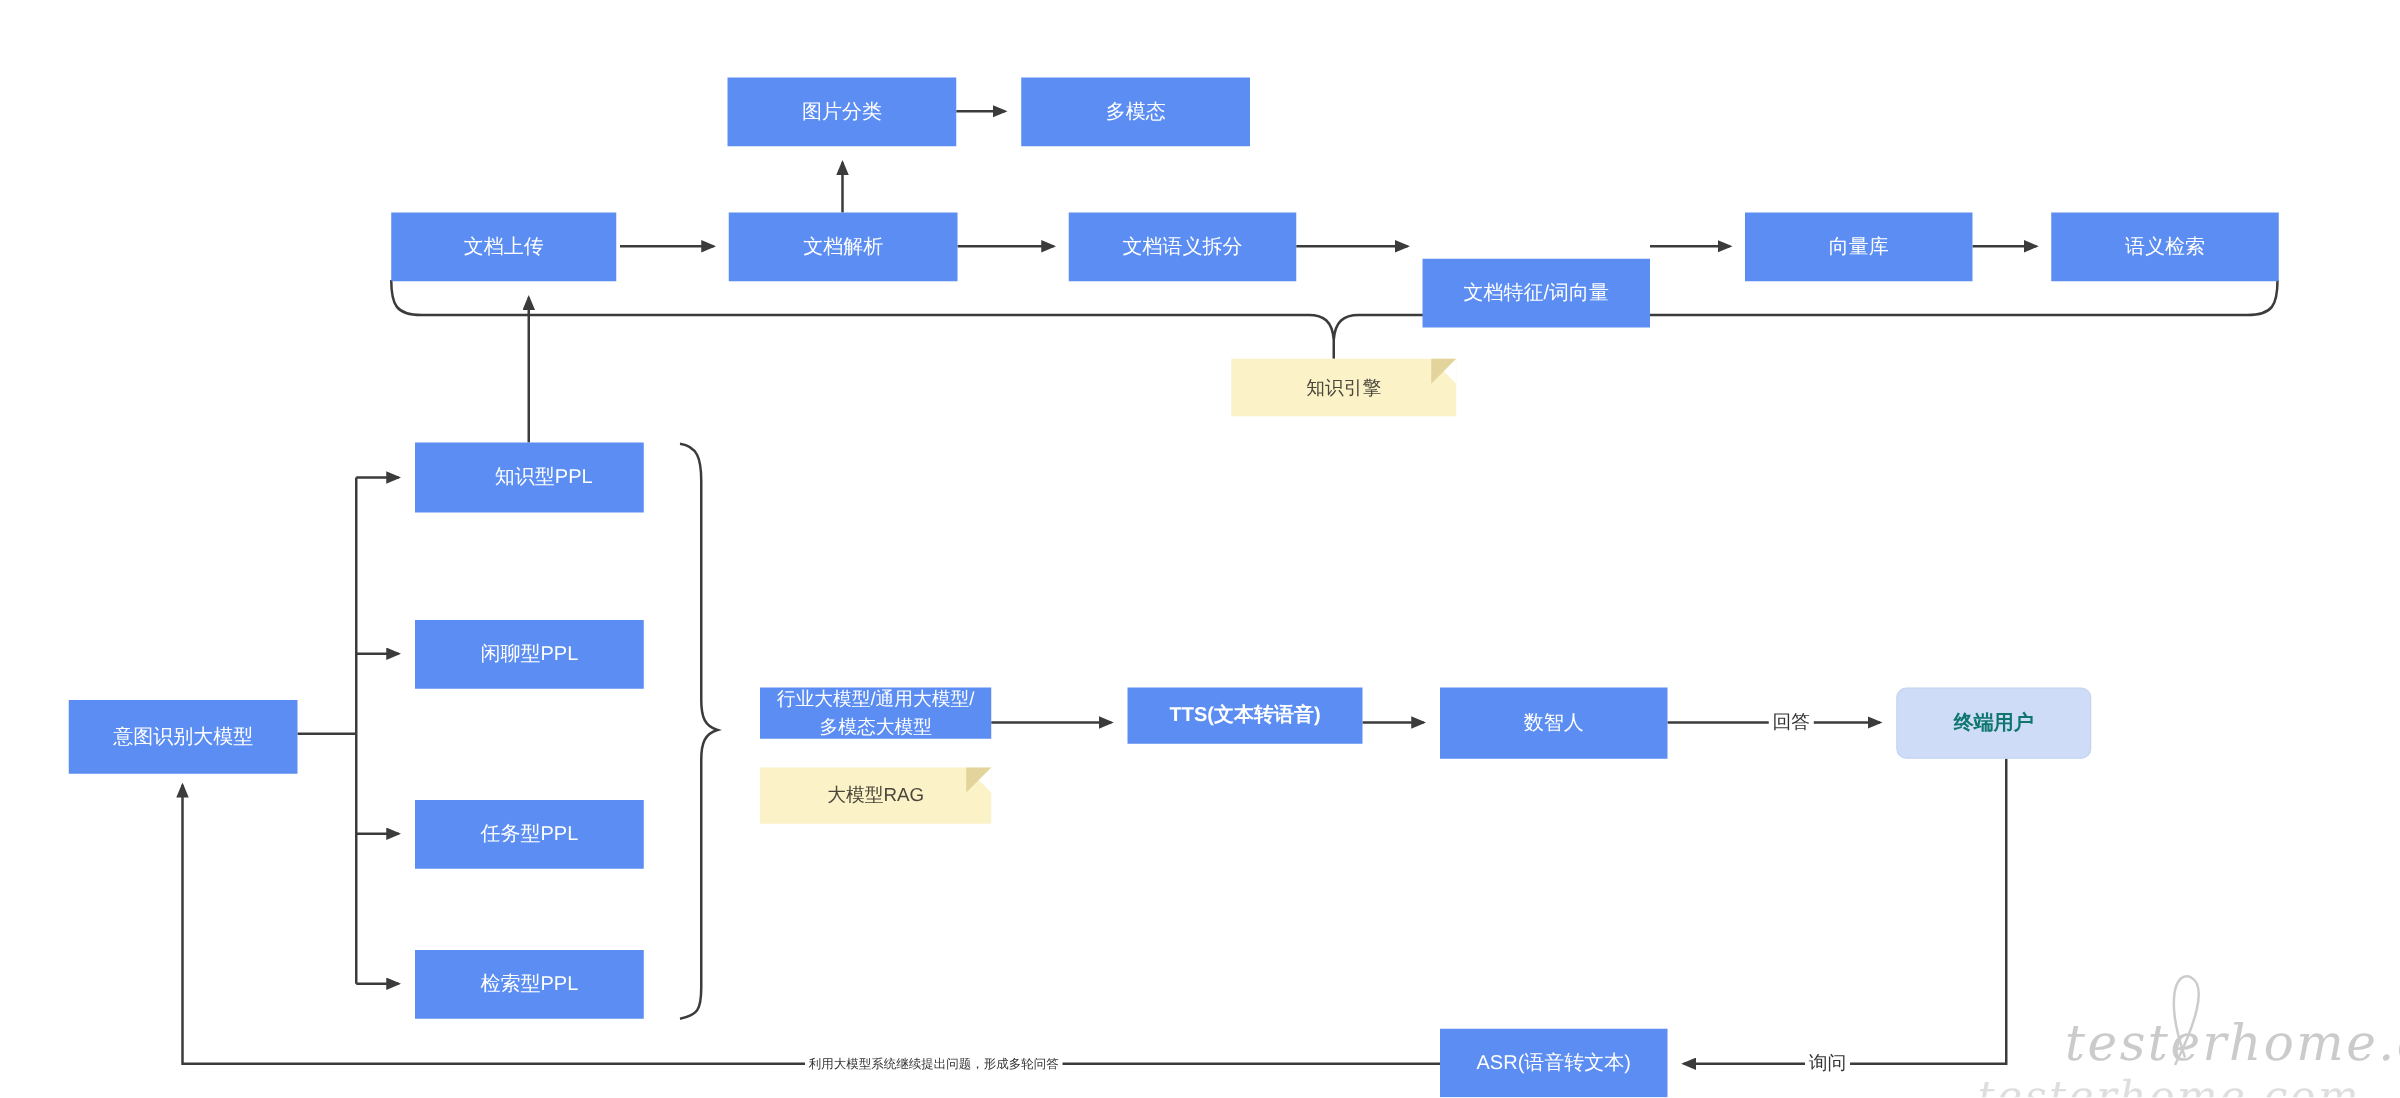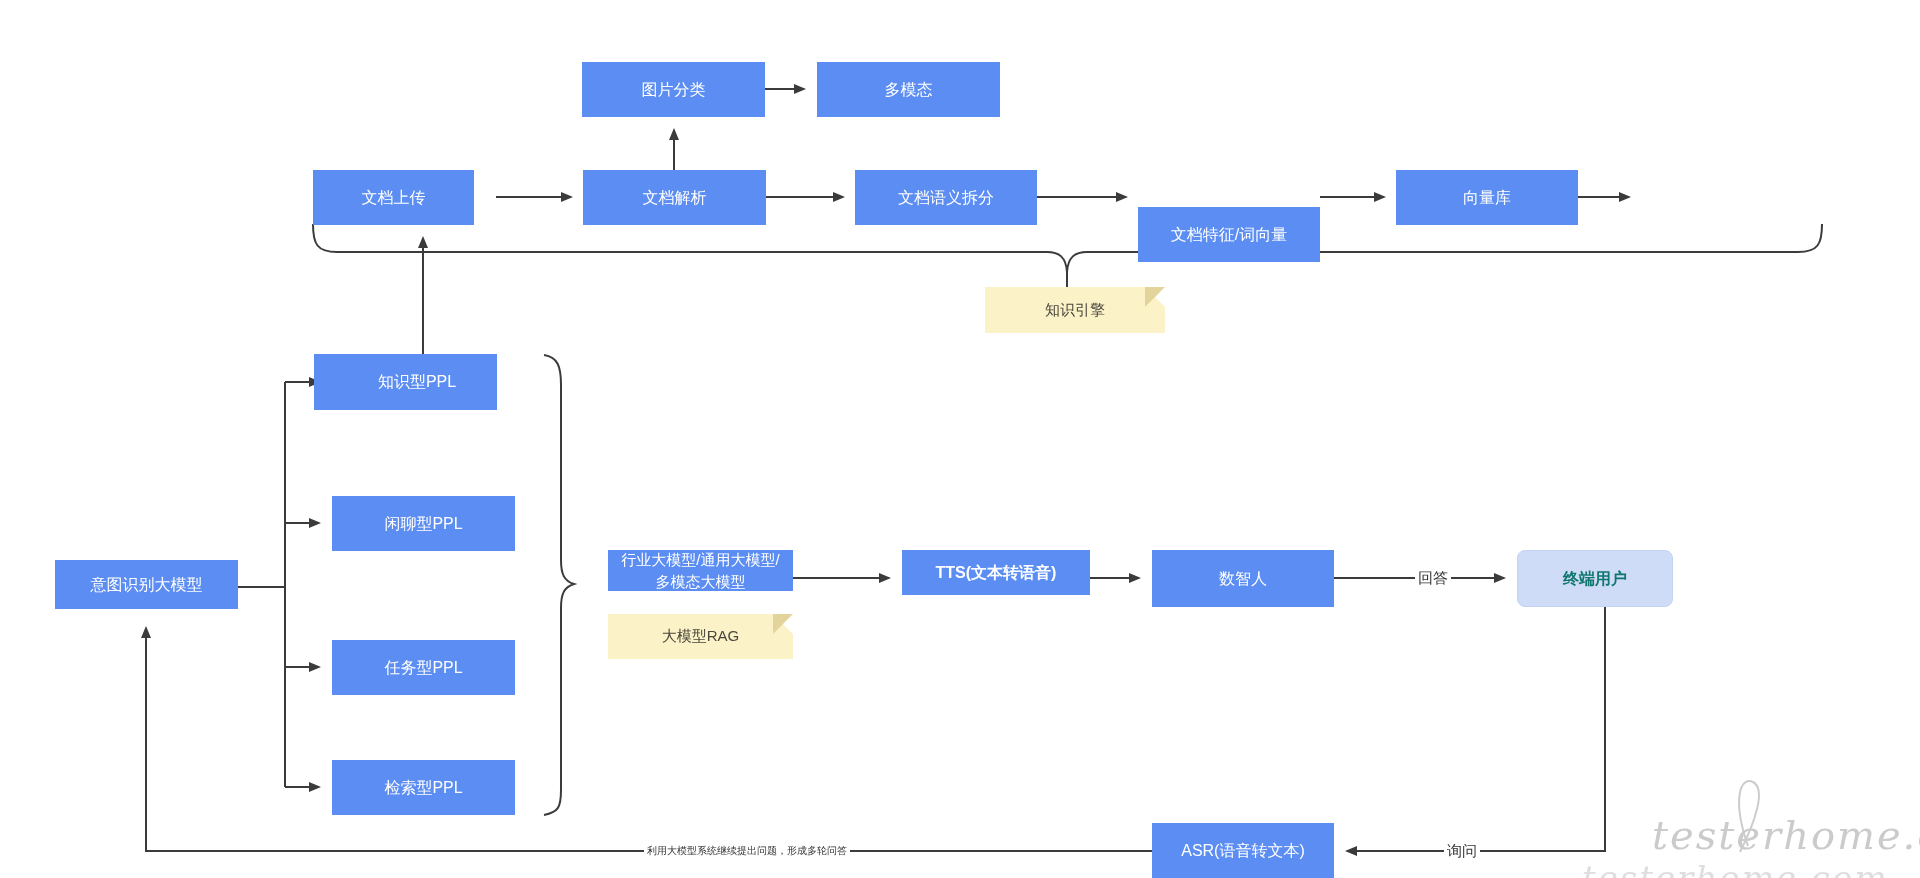--- a/index.html
+++ b/index.html
@@ -90,46 +90,49 @@
     <path d="M1748,846 C1732,800 1740,776 1753,782 C1766,789 1756,820 1740,852" stroke="#cccccc" stroke-width="2" fill="none"></path>
   </svg>
 
   <div class="node" style="left:582px;top:62px;width:183px;height:55px;">
     <span>图片分类</span>
   </div>
   <div class="node" style="left:817px;top:62px;width:183px;height:55px;">
     <span>多模态</span>
   </div>
 
-  <div class="node" style="left:313px;top:170px;width:161px;height:55px;">
+  <div class="node" style="left:313px;top:170px;width:180px;height:55px;">
     <span>文档上传</span>
   </div>
   <div class="node" style="left:583px;top:170px;width:183px;height:55px;">
     <span>文档解析</span>
   </div>
   <div class="node" style="left:855px;top:170px;width:182px;height:55px;">
     <span>文档语义拆分</span>
   </div>
   <div class="node" style="left:1138px;top:170px;width:182px;height:55px;margin-top:37px;">
     <span>文档特征/词向量</span>
   </div>
   <div class="node" style="left:1396px;top:170px;width:182px;height:55px;">
     <span>向量库</span>
   </div>
+  <div class="node" style="left:1641px;top:170px;width:182px;height:55px;">
+    <span>语义检索</span>
+  </div>
 
   <div class="note" style="left:985px;top:287px;width:180px;height:46px;">
     <span>知识引擎</span>
     <span class="fold"></span>
     <span class="fold-inner"></span>
   </div>
 
-  <div class="node" style="left:55px;top:560px;width:183px;height:49px;">
+  <div class="node" style="left:55px;top:560px;width:183px;height:59px;">
     <span>意图识别大模型</span>
   </div>
-  <div class="node" style="left:314px;top:354px;width:183px;height:56px;padding-left:31px;">
+  <div class="node" style="left:332px;top:354px;width:183px;height:56px;padding-left:31px;">
     <span>知识型PPL</span>
   </div>
   <div class="node" style="left:332px;top:496px;width:183px;height:55px;">
     <span>闲聊型PPL</span>
   </div>
   <div class="node" style="left:332px;top:640px;width:183px;height:55px;align-items:center;">
     <span>任务型PPL</span>
   </div>
   <div class="node" style="left:332px;top:760px;width:183px;height:55px;">
     <span>检索型PPL</span>

